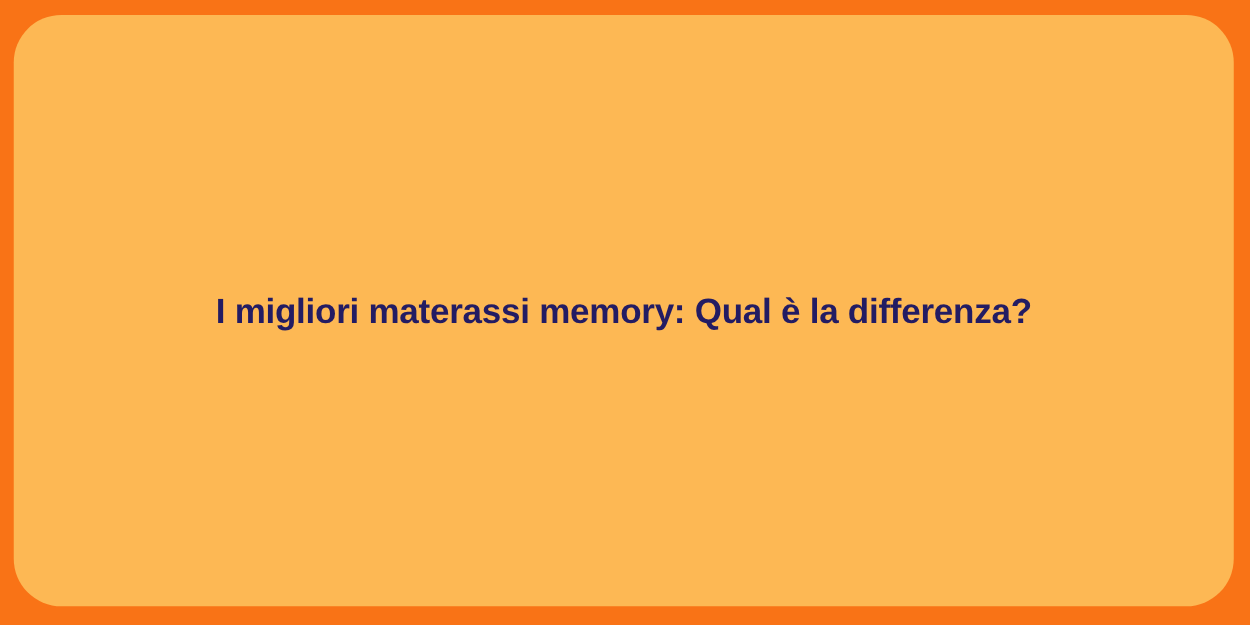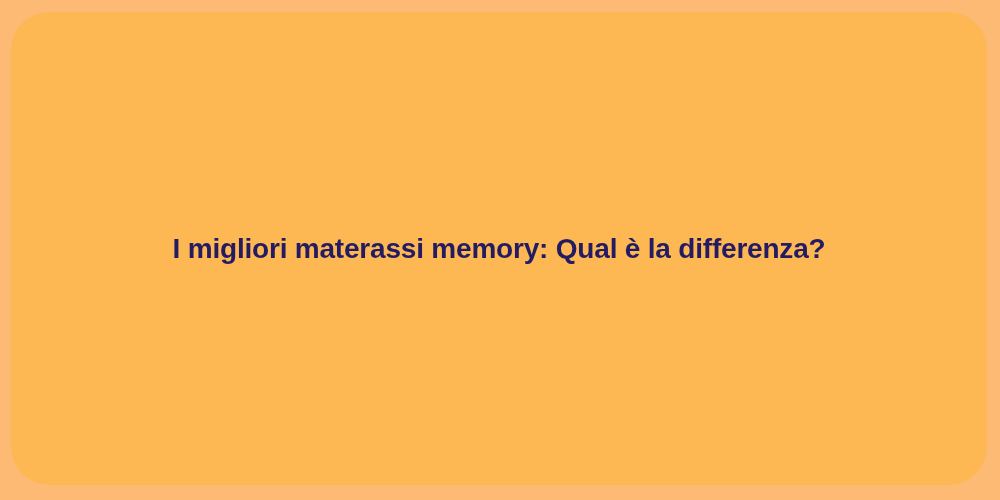--- a/index.html
+++ b/index.html
@@ -12,21 +12,21 @@
     height: 500px;
     overflow: hidden;
     font-family: "Liberation Sans", sans-serif;
   }
 
   #banner-card {
     position: relative;
     width: 1000px;
     height: 500px;
     box-sizing: border-box;
-    background: #fdba74;      
+    background: #f97316;      
     display: flex;
     align-items: center;
     justify-content: center;
   }
 
   #banner-inner {
     position: absolute;
     left: 11px;
     top: 12px;
     right: 13px;

